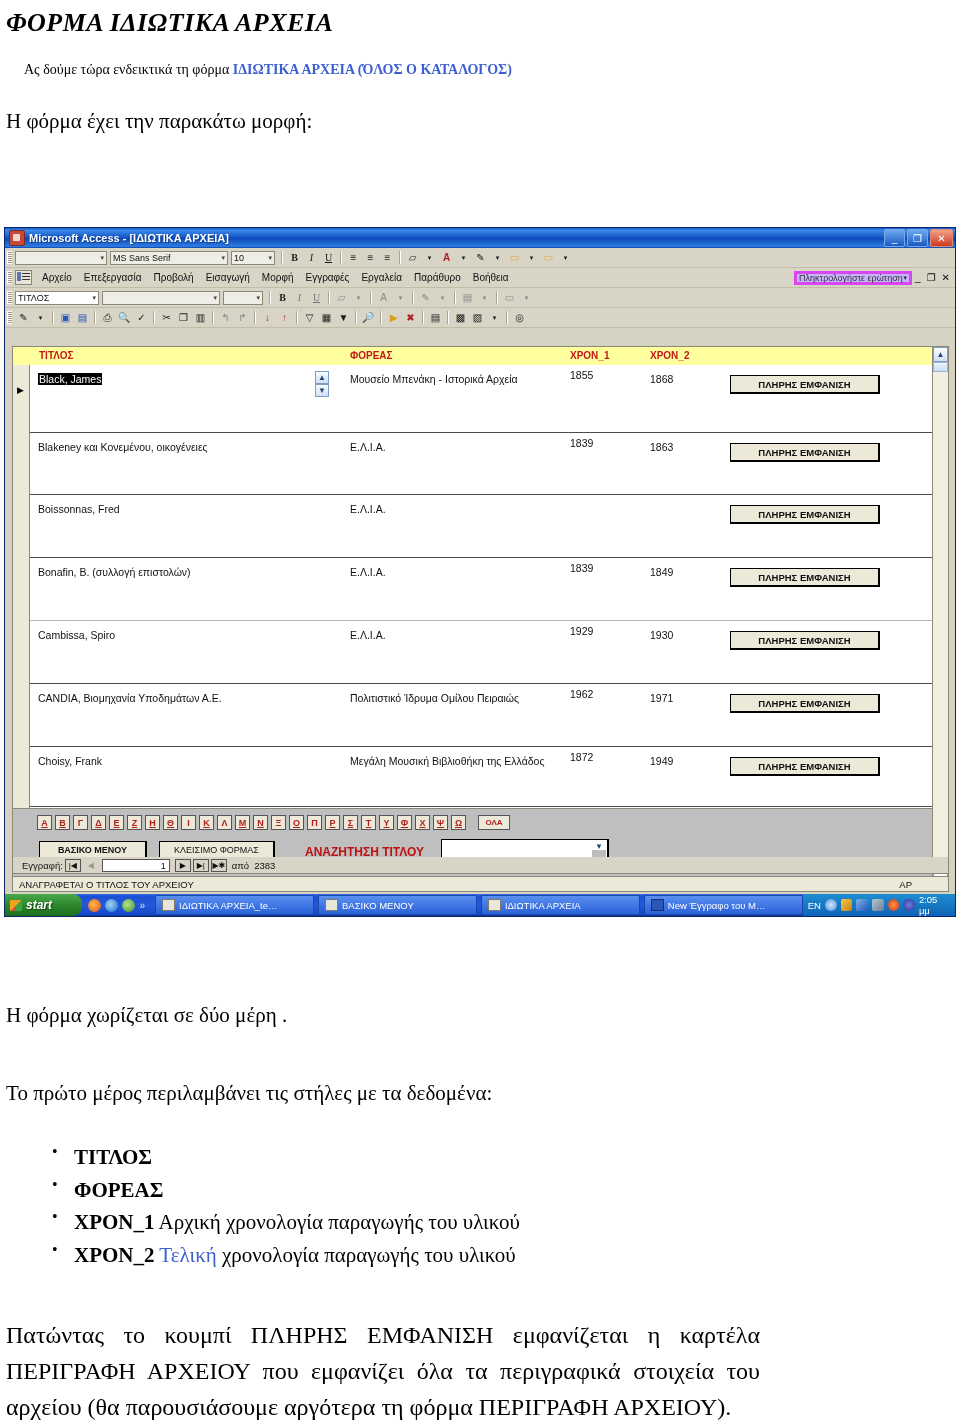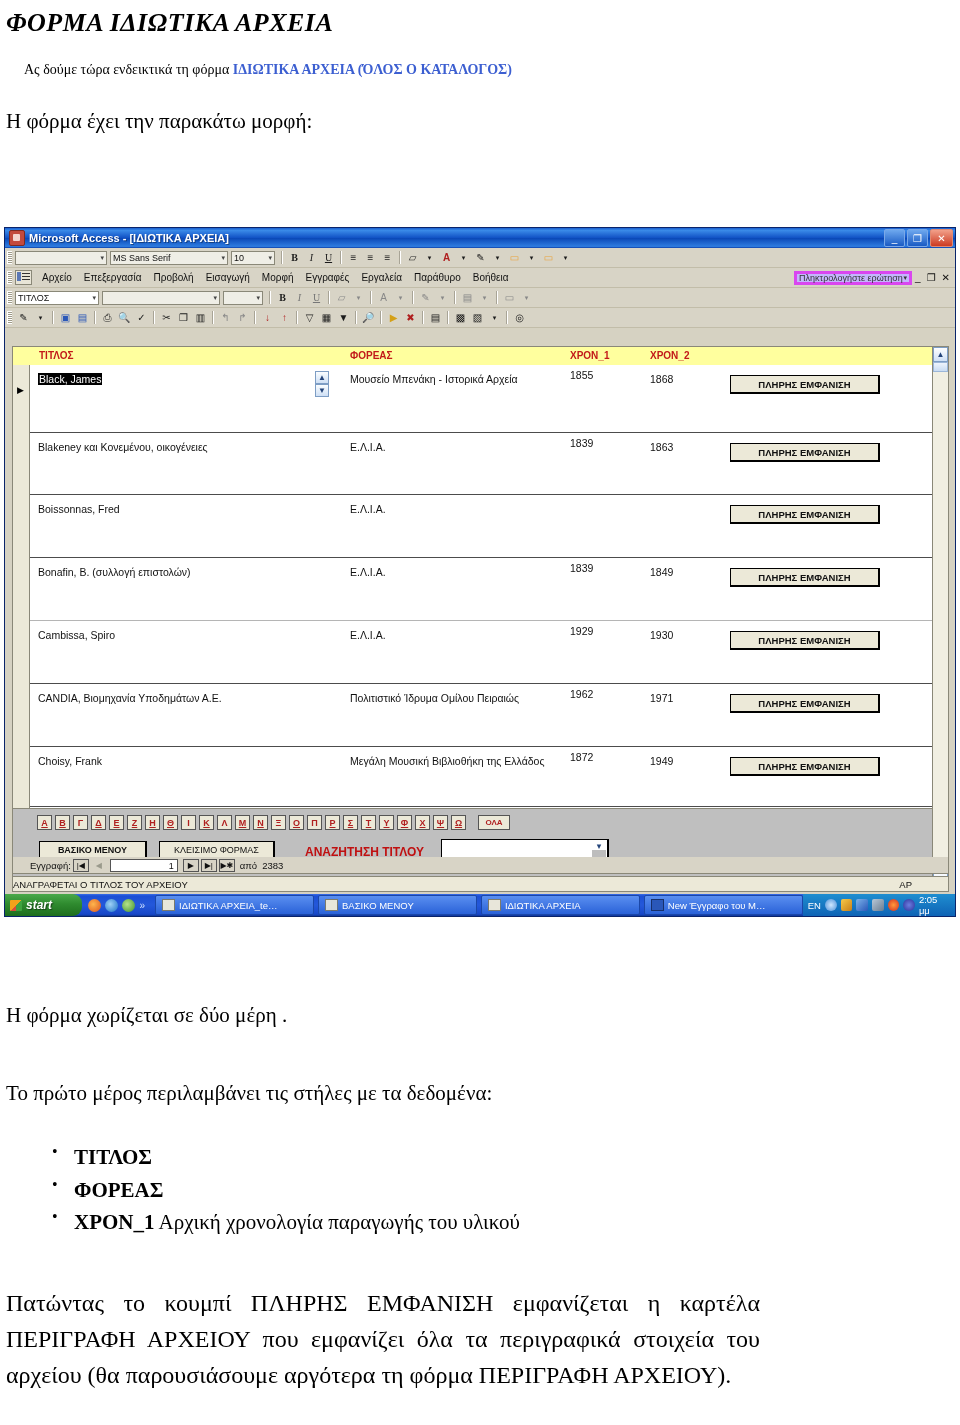--- a/index.html
+++ b/index.html
@@ -194,36 +194,36 @@
   .searchcombo .ar{
     position:absolute;right:1px;top:0px;width:14px;height:11px;
     display:flex;align-items:center;justify-content:center;font-size:9px;color:#24447a;
   }
   .searchcombo .gr{position:absolute;right:1px;bottom:1px;width:14px;height:8px;background:#bdbdbd;}
 
   
   .recnav{
     position:absolute;left:7px;bottom:42px;width:937px;height:17px;
     background:#d8d4c6;border:1px solid #8a8878;border-top:none;box-sizing:border-box;
-    display:flex;align-items:center;font-size:9.5px;padding-left:17px;color:#111;
+    display:flex;align-items:center;font-size:9.5px;padding-left:9px;color:#111;
     font-family:"Liberation Sans",sans-serif;
   }
   .navbtn{
     width:16px;height:13px;background:#d8d4c6;border:1px solid #555;margin-left:2px;
     display:flex;align-items:center;justify-content:center;font-size:8px;box-sizing:border-box;
   }
   .navbtn.flat{border:none;background:transparent;color:#9a9a8c;}
   .recbox{
     width:68px;height:13px;background:#fff;border:1px solid #555;margin:0 3px;
     font-size:9px;text-align:right;padding:0 3px;box-sizing:border-box;line-height:12px;
   }
   .statusbar{
     position:absolute;left:7px;bottom:24px;width:937px;height:16px;
     background:#ece9d8;border:1px solid #8a8878;box-sizing:border-box;
-    font-size:9.5px;display:flex;align-items:center;color:#111;
+    font-size:9.5px;display:flex;align-items:center;padding-left:6px;color:#111;
     font-family:"Liberation Sans",sans-serif;
   }
   .ap-right{margin-left:auto;padding-right:36px;}
 
   
   .taskbar{
     position:absolute;left:0;bottom:0;width:100%;height:22px;
     background:linear-gradient(to bottom,#3a6ee8 0%,#1c4fd4 9%,#2458da 50%,#1747c8 92%,#0e3596 100%);
     display:flex;align-items:center;
   }
@@ -599,18 +599,19 @@
 
   <div class="bottom-block">
     <div class="b-line">Η φόρμα χωρίζεται σε δύο μέρη .</div>
     <div class="gap-md"></div>
     <div class="b-line">Το πρώτο μέρος περιλαμβάνει τις στήλες με τα δεδομένα:</div>
     <div class="gap-sm"></div>
     <ul class="bullets">
       <li><span class="bold">ΤΙΤΛΟΣ</span></li>
       <li><span class="bold">ΦΟΡΕΑΣ</span></li>
       <li><span class="bold">ΧΡΟΝ_1</span><span> Αρχική χρονολογία παραγωγής του υλικού</span></li>
+      <li><span class="bold">ΧΡΟΝ_2</span><span class="blue-plain"> Τελική</span><span> χρονολογία παραγωγής του υλικού</span></li>
     </ul>
     <div class="gap-md"></div>
     <div class="just">Πατώντας το κουμπί ΠΛΗΡΗΣ ΕΜΦΑΝΙΣΗ εμφανίζεται η καρτέλα ΠΕΡΙΓΡΑΦΗ ΑΡΧΕΙΟΥ που εμφανίζει όλα τα περιγραφικά στοιχεία του αρχείου (θα παρουσιάσουμε αργότερα τη φόρμα ΠΕΡΙΓΡΑΦΗ ΑΡΧΕΙΟΥ).</div>
   </div>
 
 </div>
 
 </body></html>

